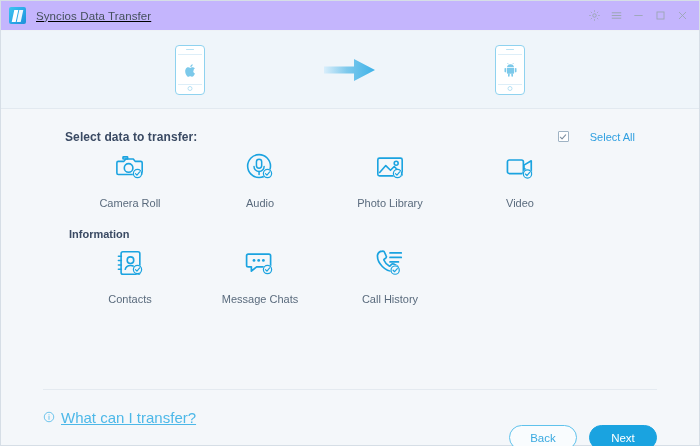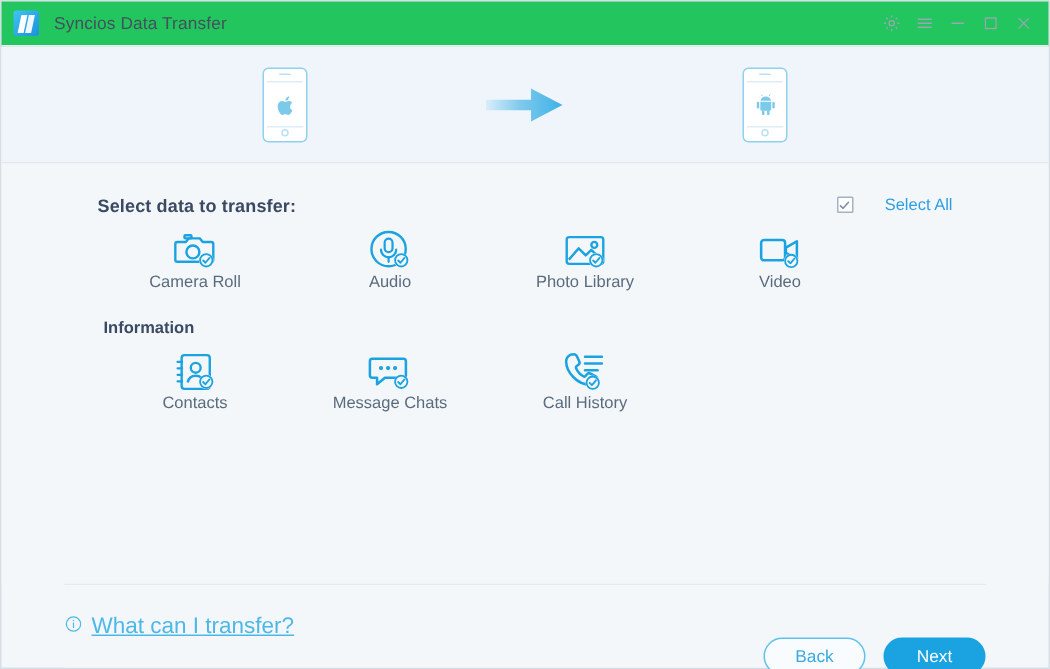--- a/index.html
+++ b/index.html
@@ -12,24 +12,25 @@
   .window {
     width: 700px; height: 446px;
     background: #f4f7fa;
     border: 1px solid #d6dee6;
     display: flex; flex-direction: column;
     position: relative;
   }
   
   .titlebar {
     height: 30px; min-height: 30px;
-    background: #22c55e;
+    background: #c4b5fd;
     display: flex; align-items: center;
     padding: 0 6px 0 8px;
     border-bottom: 1px solid #eef2f6;
+    text-decoration: underline;
   }
   .app-logo {
     width: 17px; height: 17px; border-radius: 2px;
     background: linear-gradient(135deg, #3ec6f0 0%, #2aa7e8 55%, #1e90d8 100%);
     position: relative; flex: 0 0 auto;
     overflow: hidden;
   }
   .app-logo::before {
     content: ""; position: absolute;
     left: 4px; top: 2.5px;
@@ -137,21 +138,21 @@
   .group-label {
     font-size: 11px; font-weight: bold; color: #3a4a63;
     margin-top: 19px; margin-left: 4px;
   }
   .tile-row {
     display: flex; margin-top: 8px;
   }
   .tile {
     width: 130px;
     display: flex; flex-direction: column; align-items: center;
-    gap: 0;
+    gap: 15px;
     cursor: default;
   }
   .tile .ic { width: 30px; height: 30px; position: relative; display:block; }
   .tile .cap {
     font-size: 11px; color: #5a6b7d; white-space: nowrap;
   }
 
   
   .footer {
     height: 56px; min-height: 56px;

